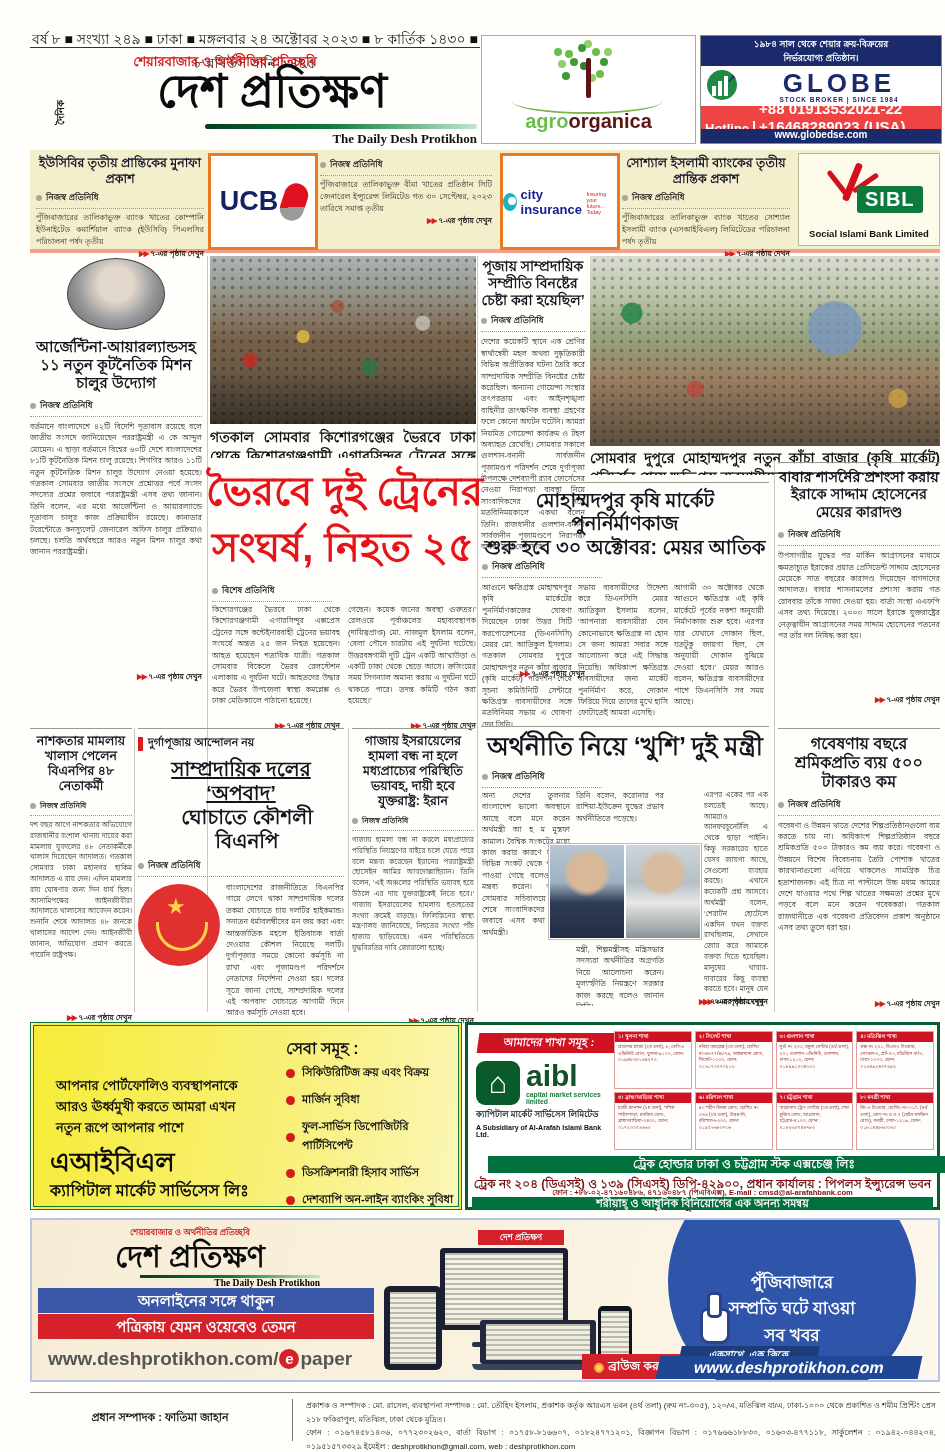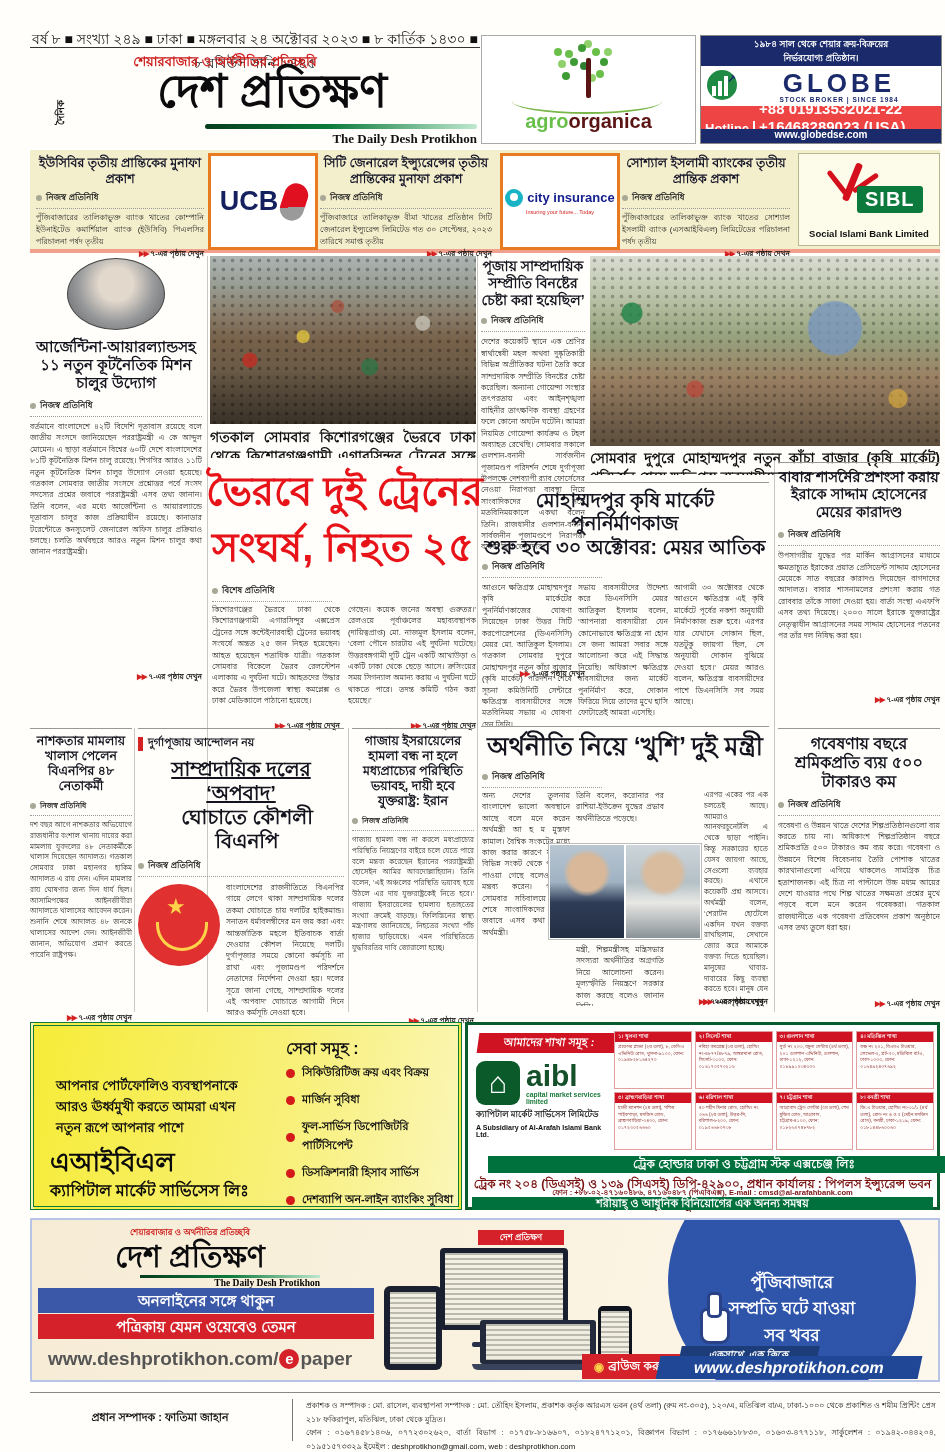--- a/index.html
+++ b/index.html
@@ -113,30 +113,29 @@
     <div class="adcell-body" style="margin-top:3px;height:36px;overflow:hidden;">পুঁজিবাজারের তালিকাভুক্ত ব্যাংক খাতের কোম্পানি ইউনাইটেড কমার্শিয়াল ব্যাংক (ইউসিবি) পিএলসির পরিচালনা পর্ষদ তৃতীয়</div>
     <div class="cont"><span class="ar">▶▶</span> <span>৭-এর পৃষ্ঠায় দেখুন</span></div>
   </div>
 
   <div class="abs logobox" style="left:208px;top:153px;width:104px;height:91px;">
     <span style="font-size:27px;font-weight:bold;color:#15205e;">UCB</span>
     <span style="width:24px;height:38px;margin-left:4px;background:linear-gradient(160deg,#e01020 0 62%,#9a9a9a 62% 100%);border-radius:14px 14px 14px 14px;transform:rotate(18deg);display:inline-block;"></span>
   </div>
 
   <div class="abs" style="left:320px;top:155px;width:172px;">
-    <div class="adcell-title">সিটি জেনারেল ইন্স্যুরেন্সের তৃতীয় প্রান্তিকের মুনাফা প্রকাশ</div>
     <div class="byline" style="margin-top:3px;">
         <span class="dot"></span>
         <span>নিজস্ব প্রতিনিধি</span>
       </div>
     <div class="adcell-body" style="margin-top:3px;height:36px;overflow:hidden;">পুঁজিবাজারে তালিকাভুক্ত বীমা খাতের প্রতিষ্ঠান সিটি জেনারেল ইন্স্যুরেন্স লিমিটেড গত ৩০ সেপ্টেম্বর, ২০২৩ তারিখে সমাপ্ত তৃতীয়</div>
     <div class="cont"><span class="ar">▶▶</span> <span>৭-এর পৃষ্ঠায় দেখুন</span></div>
   </div>
 
-  <div class="abs logobox" style="left:500px;top:153px;width:114px;height:91px;flex-direction:column;">
+  <div class="abs logobox" style="left:500px;top:153px;width:114px;height:91px;">
     <div style="display:flex;align-items:center;gap:4px;">
       <span style="width:18px;height:18px;border-radius:50%;background:#18b3c4;position:relative;display:inline-block;">
           <span style="position:absolute;left:5px;top:4px;width:8px;height:8px;border-radius:50%;background:#fff;"></span>
         </span>
       <span style="font-size:13px;font-weight:bold;color:#15208e;">city insurance</span>
     </div>
     <div style="font-size:5.5px;color:#d42222;margin-top:2px;">Insuring your future... Today</div>
   </div>
 
   <div class="abs" style="left:622px;top:155px;width:168px;">

